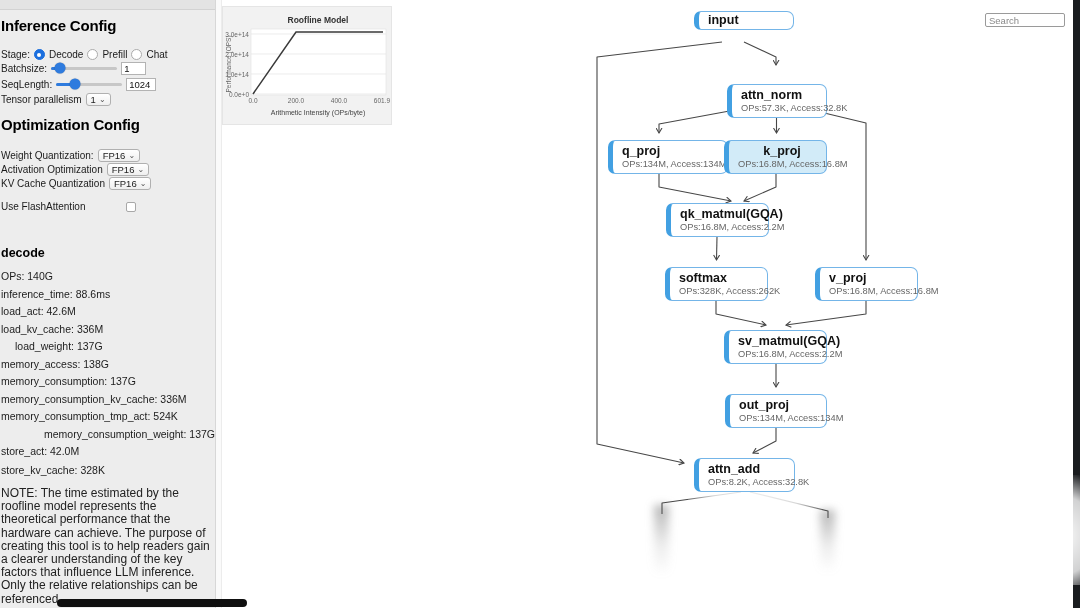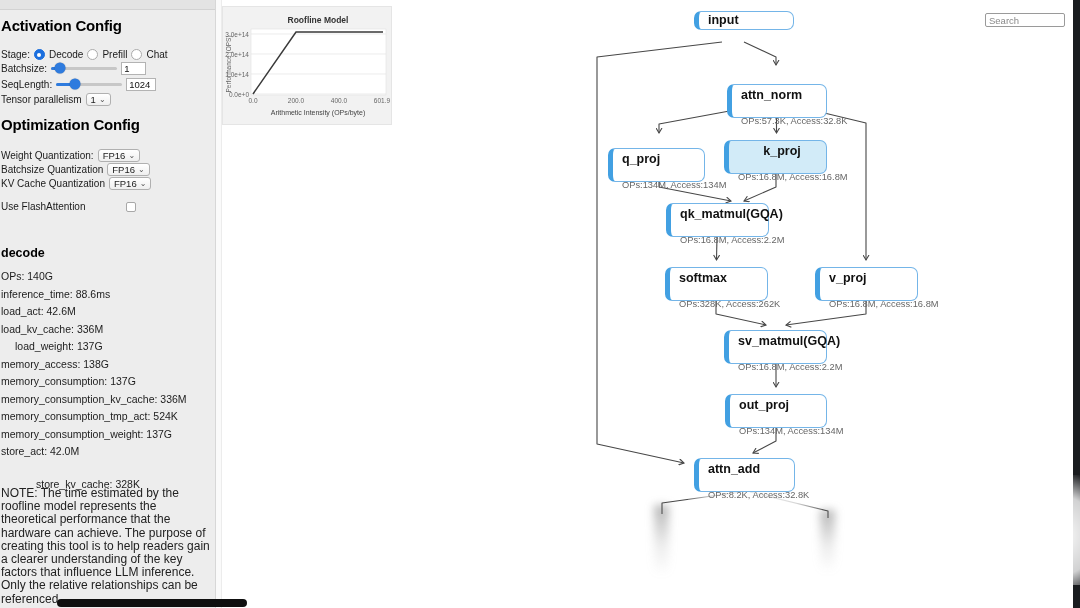--- a/index.html
+++ b/index.html
@@ -44,27 +44,27 @@
 
   
   .roofline { position:absolute; left:222px; top:6px; width:170px; height:119px;
            background:#f2f2f2; border:1px solid #e5e5e5; z-index:2; }
 
   
   .edges { position:absolute; left:0; top:0; width:1080px; height:608px; z-index:1; }
   .node { position:absolute; background:#fff; border:1px solid #74b5e8; border-left:5px solid #42a0e2;
           border-radius:7px; padding:3px 0 0 9px; z-index:4; }
   .node .t { font-size:12.5px; font-weight:700; color:#111; line-height:15px; }
-  .node .s { font-size:9.3px; color:#666; margin-top:13px; white-space:nowrap; }
+  .node .s { font-size:9.3px; color:#666; margin-top:0; white-space:nowrap; }
   .node.single { display:flex; align-items:center; padding-top:0; }
   .node.hl { background:#d2ebf8; }
 
   .n-input     { left:694px; top:11px;  width:100px; height:19px; }
   .n-attn_norm { left:727px; top:84px;  width:100px; height:34px; }
-  .n-q_proj    { left:608px; top:148px; width:97px; height:34px; }
+  .n-q_proj    { left:608px; top:140px; width:120px; height:34px; }
   .n-k_proj    { left:724px; top:140px; width:103px; height:34px;text-align:center; }
   .n-qk        { left:666px; top:203px; width:103px; height:34px; }
   .n-softmax   { left:665px; top:267px; width:103px; height:34px; }
   .n-v_proj    { left:815px; top:267px; width:103px; height:34px; }
   .n-sv        { left:724px; top:330px; width:103px; height:34px; }
   .n-out_proj  { left:725px; top:394px; width:102px; height:34px; }
   .n-attn_add  { left:694px; top:458px; width:101px; height:34px; }
 
   
   .search { position:absolute; left:985px; top:13px; width:80px; height:14px; border:1px solid #9a9a9a;
@@ -115,21 +115,21 @@
 </svg>
 
 <div class="fade-center"></div>
 <div class="streak-l"></div>
 <div class="streak-r"></div>
 <div class="fade-right"></div>
 
 <div class="sidebar">
   <div class="sidebar-topstrip"></div>
 
-  <div class="shead" style="top:17px;">Activation Config</div>
+  <div class="shead" style="top:17px;">Inference Config</div>
 
   <div class="srow" style="top:49px;">
     <span>Stage:</span>
     <span class="radio sel"></span>
     <span>Decode</span>
     <span class="radio"></span>
     <span>Prefill</span>
     <span class="radio"></span>
     <span>Chat</span>
   </div>
@@ -164,21 +164,21 @@
 
   <div class="srow" style="top:149px;">
     <span>Weight Quantization:</span>
     <span class="mini-select">
       <span>FP16</span>
       <span class="chev">⌄</span>
     </span>
   </div>
 
   <div class="srow" style="top:163px;">
-    <span>Batchsize Quantization</span>
+    <span>Activation Optimization</span>
     <span class="mini-select">
       <span>FP16</span>
       <span class="chev">⌄</span>
     </span>
   </div>
 
   <div class="srow" style="top:177px;">
     <span>KV Cache Quantization</span>
     <span class="mini-select">
       <span>FP16</span>
@@ -195,23 +195,23 @@
 
   <div class="stat" style="top:270px;">OPs: 140G</div>
   <div class="stat" style="top:287.5px;">inference_time: 88.6ms</div>
   <div class="stat" style="top:305px;">load_act: 42.6M</div>
   <div class="stat" style="top:322.5px;">load_kv_cache: 336M</div>
   <div class="stat" style="top:340px;padding-left:14px;">load_weight: 137G</div>
   <div class="stat" style="top:357.5px;">memory_access: 138G</div>
   <div class="stat" style="top:375px;">memory_consumption: 137G</div>
   <div class="stat" style="top:392.5px;">memory_consumption_kv_cache: 336M</div>
   <div class="stat" style="top:410px;">memory_consumption_tmp_act: 524K</div>
-  <div class="stat" style="top:427.5px;">memory_consumption_weight: 137G</div>
+  <div class="stat" style="top:427.5px;padding-left:43px;">memory_consumption_weight: 137G</div>
   <div class="stat" style="top:445px;">store_act: 42.0M</div>
-  <div class="stat" style="top:478px;padding-left:35px;">store_kv_cache: 328K</div>
+  <div class="stat" style="top:464px;">store_kv_cache: 328K</div>
 
   <div class="note">NOTE: The time estimated by the roofline model represents the theoretical performance that the hardware can achieve. The purpose of creating this tool is to help readers gain a clearer understanding of the key factors that influence LLM inference. Only the relative relationships can be referenced.</div>
 </div>
 
 <div class="scrollbar"></div>
 
 <div class="roofline">
   <svg width="168" height="117" viewBox="0 0 168 117">
     <text x="95" y="16" text-anchor="middle" font-size="8.5" font-weight="bold" fill="#333">Roofline Model</text>
     <rect x="28" y="22" width="135" height="66" fill="#ffffff" stroke="#e0e0e0" stroke-width="0.6"></rect>

